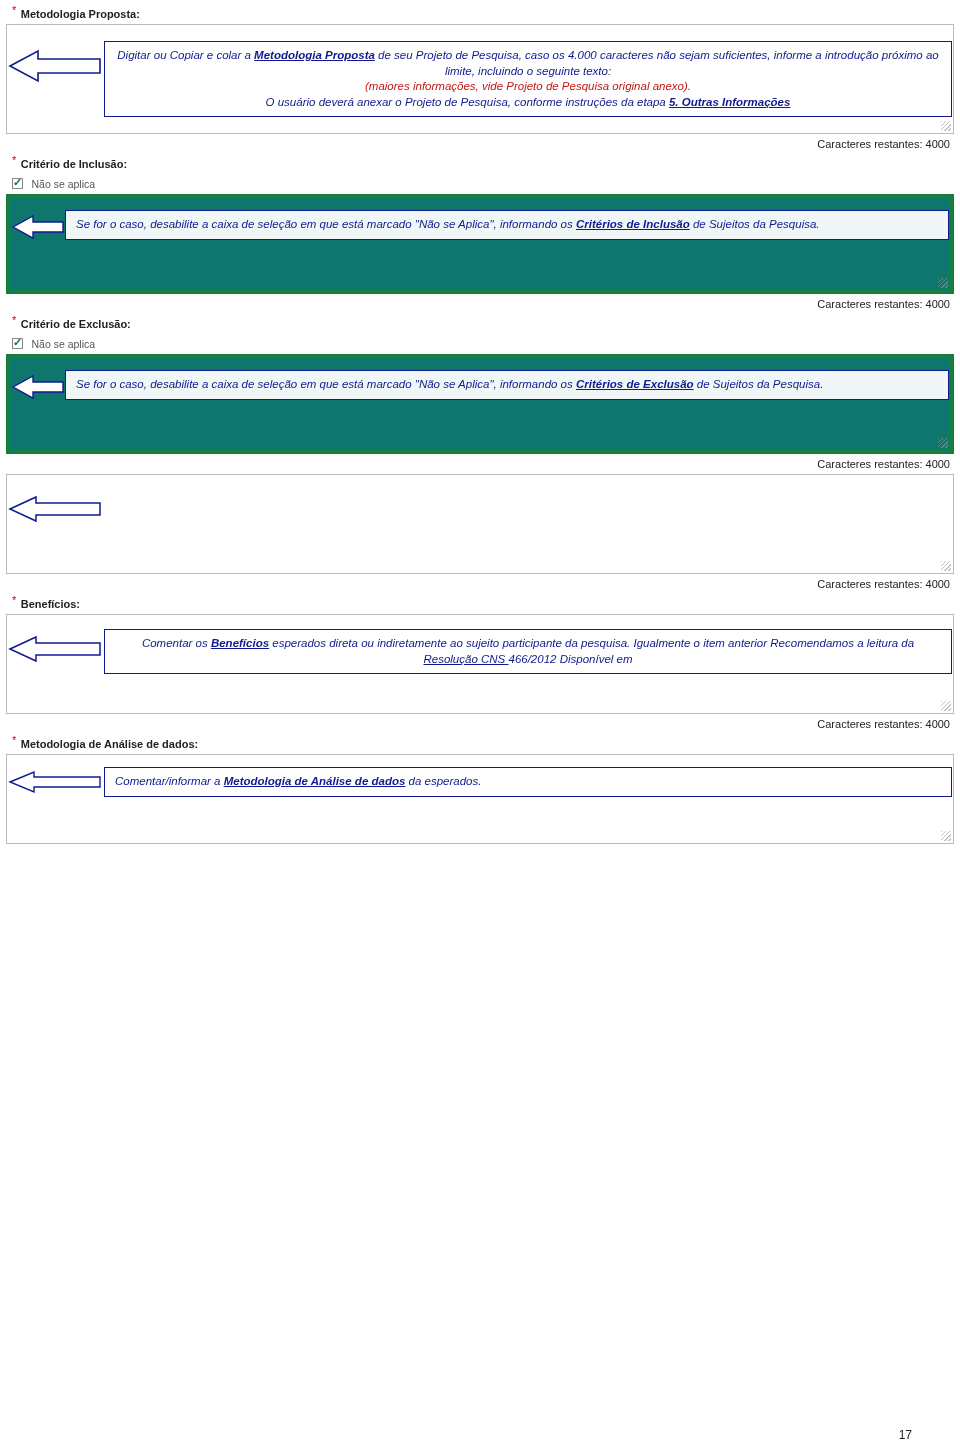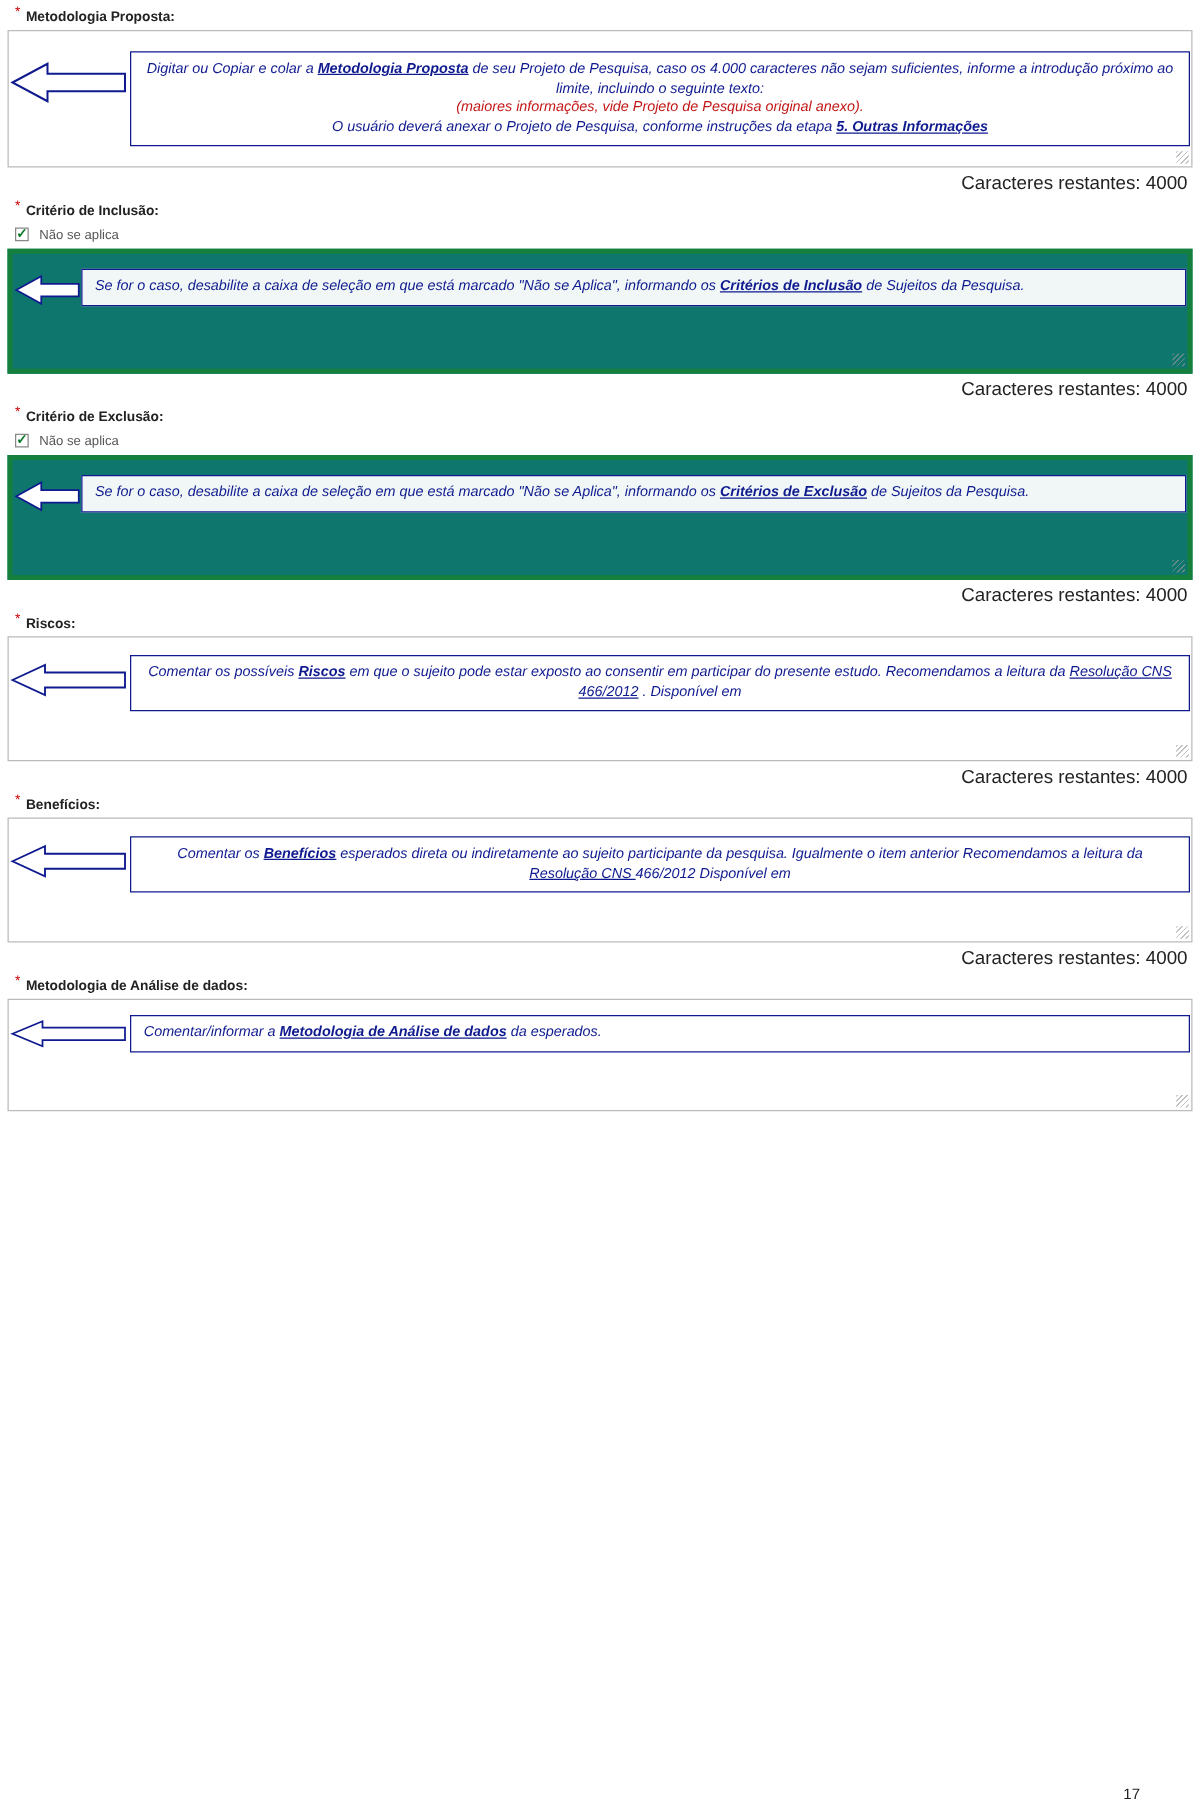--- a/index.html
+++ b/index.html
@@ -49,21 +49,21 @@
   .textarea-box.disabled { background: #0f766e; border: 4px solid #15803d; }
   .resize-grip {
     position: absolute;
     right: 2px; bottom: 2px;
     width: 10px; height: 10px;
     background: repeating-linear-gradient(135deg, #999 0 1px, transparent 1px 3px);
     opacity: 0.6;
   }
   .counter {
     text-align: right;
-    font-size: 15px;
+    font-size: 11px;
     color: #222;
     margin: 4px 4px 0 0;
   }
   .callout {
     display: flex;
     align-items: flex-start;
     position: relative;
     margin: 6px 0;
   }
   .arrow {
@@ -188,37 +188,26 @@
         </div>
       </div>
       <div class="resize-grip"></div>
     </div>
     <div class="counter">
       <span>Caracteres restantes: </span><span>4000</span>
     </div>
   </div>
 
   <div class="section">
-    <div class="label-row">
-      <span class="asterisk">*</span>
-      <span class="field-label">Riscos:</span>
-    </div>
     <div class="textarea-box" style="min-height:100px;">
       <div class="callout indent-lg" style="margin-top:6px;">
         <div class="arrow">
           <svg width="96" height="40" viewBox="0 0 96 40">
             <polygon points="2,20 28,8 28,14 92,14 92,26 28,26 28,32" fill="#fff" stroke="#0f1a8f" stroke-width="1.5"></polygon>
           </svg>
-        </div>
-        <div class="note-box center">
-          <span>Comentar os possíveis </span>
-          <span class="b u">Riscos</span>
-          <span> em que o sujeito pode estar exposto ao consentir em participar do presente estudo. Recomendamos a leitura da </span>
-          <span class="u">Resolução CNS 466/2012</span>
-          <span> . Disponível em</span>
         </div>
       </div>
       <div class="resize-grip"></div>
     </div>
     <div class="counter">
       <span>Caracteres restantes: </span><span>4000</span>
     </div>
   </div>
 
   <div class="section">

